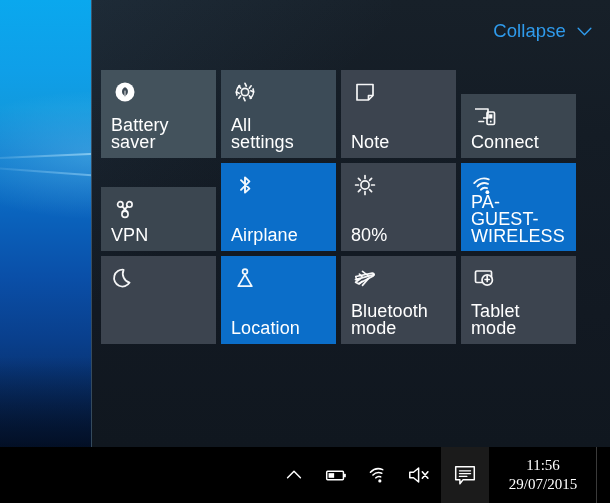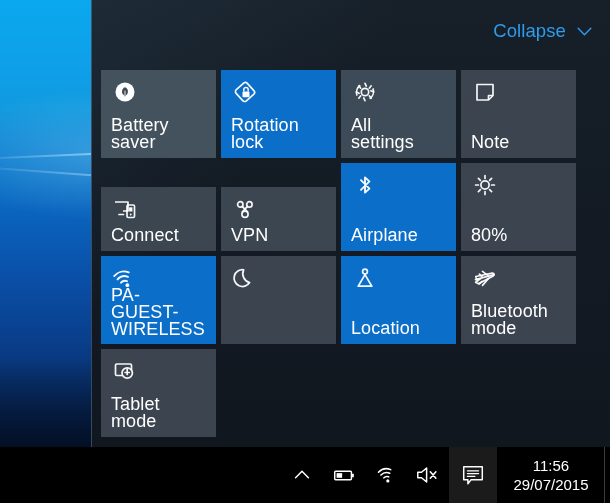--- a/index.html
+++ b/index.html
@@ -138,22 +138,22 @@
   .tile .tile-label.two-line { bottom: 6px; }
 
   
   #taskbar {
     position: absolute;
     left: 0; bottom: 0; width: 610px; height: 56px;
     background: #000000;
   }
   #tray {
     position: absolute;
-    right: 0; top: 0; height: 56px;
-    display: flex; align-items: flex-start;
+    right: 8px; top: 0; height: 56px;
+    display: flex; align-items: flex-start; font-family: Liberation Serif, serif;
   }
   .tray-icon {
     width: 42px; height: 56px;
     display: flex; align-items: center; justify-content: center;
     cursor: pointer;
   }
   .tray-icon svg { display: block; }
   #tray-action-center {
     width: 48px; height: 56px;
     background: #1b1b1b;
@@ -201,32 +201,20 @@
     <div id="tile-grid">
         <div class="tile translucent t-a">
           <div class="tile-icon">
             <svg width="30" height="30" viewBox="0 0 30 30">
               <circle cx="14" cy="13" r="9.5" fill="#ffffff"></circle>
               <path d="M14 8.2 C10.6 9.4 10.2 13.6 12.4 15.8 C13.1 16.5 13.6 17 14 18.2 C14.4 17 14.9 16.5 15.6 15.8 C17.8 13.6 17.4 9.4 14 8.2 Z" fill="#3e4a55"></path>
               <path d="M14 18.2 V11.6" stroke="#ffffff" stroke-width="0.9"></path>
             </svg>
           </div>
           <div class="tile-label">Battery saver</div>
-        </div>
-        <div class="tile active">
-          <div class="tile-icon">
-            <svg width="30" height="30" viewBox="0 0 30 30">
-              <g transform="rotate(-42 14 13)">
-                <rect x="6.5" y="5.5" width="15" height="15" rx="2.6" fill="none" stroke="rgba(255,255,255,0.95)" stroke-width="1.7"></rect>
-              </g>
-              <rect x="11.5" y="12.6" width="7" height="5.6" rx="1" fill="#ffffff"></rect>
-              <path d="M12.8 12.6 V10.8 a2.2 2.2 0 0 1 4.4 0 V12.6" fill="none" stroke="rgba(255,255,255,0.95)" stroke-width="1.5"></path>
-            </svg>
-          </div>
-          <div class="tile-label">Rotation lock</div>
         </div>
         <div class="tile translucent t-b">
           <div class="tile-icon">
             <svg width="30" height="30" viewBox="0 0 30 30">
               <g fill="none" stroke="rgba(255,255,255,0.95)" stroke-width="1.7">
                 <circle cx="14" cy="13" r="3.7"></circle>
                 <path d="M14 4.3 L15.3 7.1 M14 21.7 L12.7 18.9 M22.7 13 L19.9 11.7 M5.3 13 L8.1 14.3 M20.2 6.8 L18.3 9.2 M7.8 19.2 L9.7 16.8 M20.2 19.2 L18.3 16.8 M7.8 6.8 L9.7 9.2" stroke-linecap="round"></path>
                 <path d="M9.3 6.3 A8.7 8.7 0 0 0 6.1 16.6" stroke-width="1.7"></path>
                 <path d="M18.7 19.7 A8.7 8.7 0 0 0 21.9 9.4" stroke-width="1.7"></path>
               </g>

